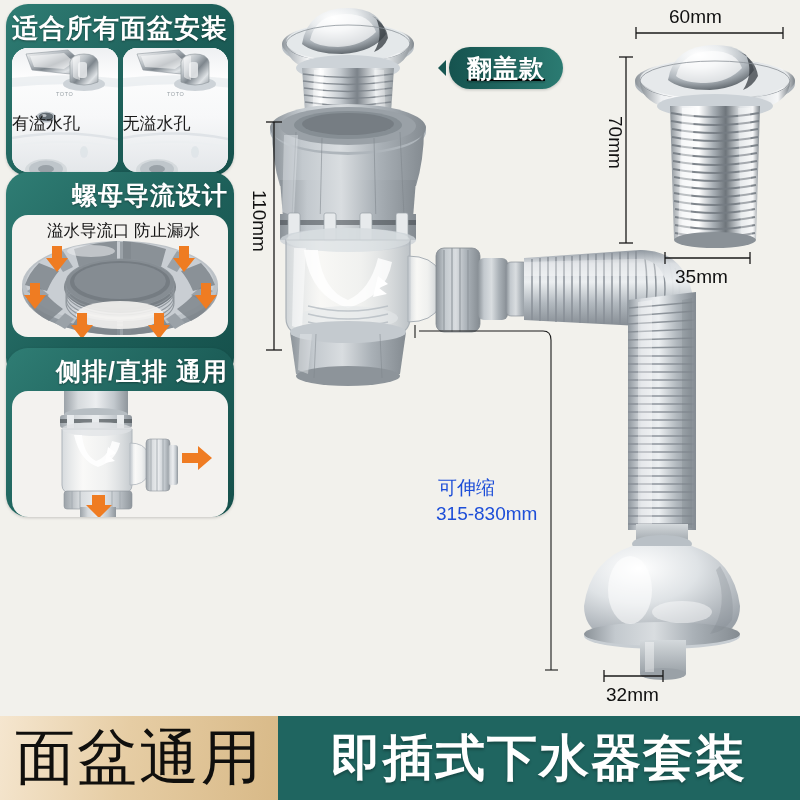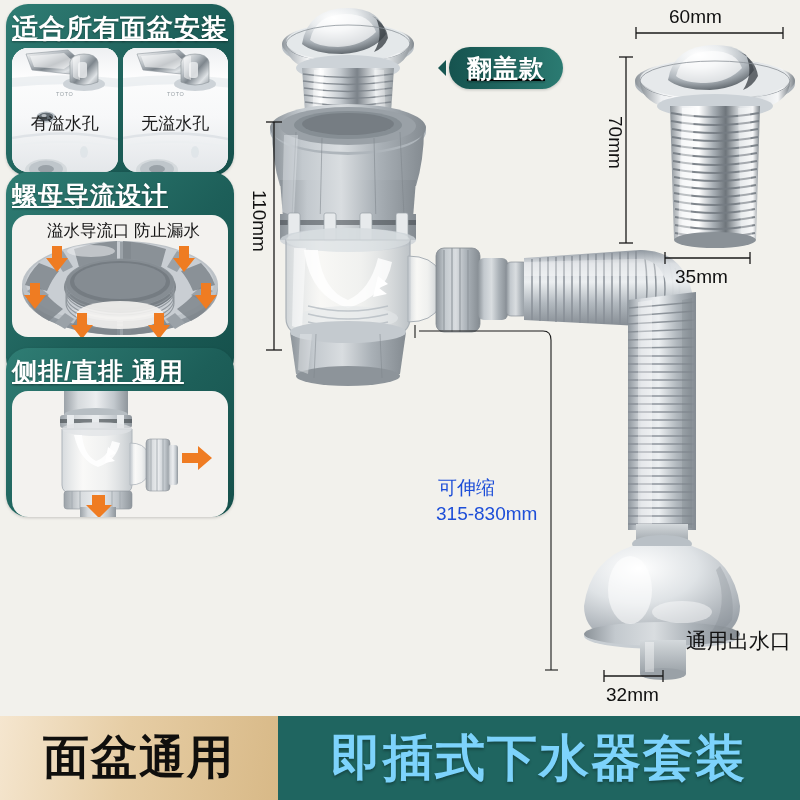--- a/index.html
+++ b/index.html
@@ -9,51 +9,51 @@
     background:#f2f1ec;
     position:relative;
     overflow:hidden;
   }
   #stage { position:absolute; inset:0; width:800px; height:800px; background:#f2f1ec; }
 
   
   .panel { position:absolute; left:6px; width:228px; border-radius:22px;
            background:linear-gradient(135deg,#2f7d74 0%,#1d5f59 55%,#15504b 100%);
            padding:6px; box-shadow:0 1px 3px rgba(0,0,0,.18); }
-  .panel-title { text-align:left; color:#ffffff; font-weight:bold;
-                 letter-spacing:1px; line-height:1; text-shadow:0 1px 2px rgba(0,0,0,.35);text-decoration:underline; }
+  .panel-title { text-align:right; color:#ffffff; font-weight:bold;
+                 letter-spacing:1px; line-height:1; text-shadow:0 1px 2px rgba(0,0,0,.35); }
   .panel-body { background:#f3f2ef; border-radius:16px; overflow:hidden; position:relative; }
 
   #panel1 { top:4px; height:172px; }
   #panel1 .panel-title { font-size:26px; padding:5px 0 7px; }
   #panel1 .panel-body { background:transparent; display:flex; gap:5px; height:124px; }
   .sink-card { flex:1; background:#f3f2ef; border-radius:14px; position:relative; overflow:hidden; }
 
   #panel2 { top:172px; height:208px; }
   #panel2 .panel-title { font-size:25px; padding:5px 0 7px; }
   #panel2 .panel-body { height:122px; }
 
   #panel3 { top:348px; height:169px; }
   #panel3 .panel-title { font-size:25px; padding:5px 0 7px; }
   #panel3 .panel-body { height:126px; }
 
-  .sub-caption { position:absolute; left:0; right:0; text-align:center;
+  .sub-caption { position:absolute; left:0; right:0; text-align:left;
                  font-size:17px; color:#1a1a1a; font-weight:500; }
   .nut-caption { position:absolute; top:5px; left:0; right:0; text-align:center;
                  font-size:16.5px; color:#141414; font-weight:500;padding-left:7px; }
 
   
   #banner { position:absolute; left:0; top:716px; width:800px; height:84px; display:flex; }
   #banner-left { width:278px; height:100%;
      background:linear-gradient(100deg,#f5e6cf 0%,#e6cda4 45%,#d8b987 100%);
      display:flex; align-items:center; justify-content:center; }
-  #banner-left span { font-size:46px; font-weight:bold; color:#100f0d; letter-spacing:2px;text-align:right; }
+  #banner-left span { font-size:60px; font-weight:normal; color:#100f0d; letter-spacing:2px;text-align:right; }
   #banner-right { flex:1; height:100%; background:#1f6560;
      display:flex; align-items:center; justify-content:center; }
-  #banner-right span { font-size:50px; font-weight:bold; color:#7dd3fc; letter-spacing:2px;
+  #banner-right span { font-size:50px; font-weight:bold; color:#ffffff; letter-spacing:2px;
      text-shadow:0 2px 3px rgba(0,0,0,.3); }
 
   
   #bubble { position:absolute; left:449px; top:47px; height:42px; padding:0 18px;
     border-radius:21px; background:linear-gradient(90deg,#16534f,#2b7b72);
     display:flex; align-items:center; box-shadow:0 1px 3px rgba(0,0,0,.2);text-decoration:underline; }
   #bubble span { color:#fff; font-size:25px; font-weight:bold; letter-spacing:1px;
     text-shadow:0 1px 2px rgba(0,0,0,.3); }
   #bubble:before { content:""; position:absolute; left:-11px; top:13px;
     border:8px solid transparent; border-right-color:#185752; border-left:0; }
@@ -551,21 +551,20 @@
   </svg>
 
   <div class="dim dim-vert" style="left:248px; top:190px">110mm</div>
   <div class="dim" style="left:669px; top:6px">60mm</div>
   <div class="dim dim-vert" style="left:604px; top:116px">70mm</div>
   <div class="dim" style="left:675px; top:266px">35mm</div>
   <div class="dim" style="left:606px; top:684px">32mm</div>
 
   <div class="note" style="left:438px; top:476px">可伸缩</div>
   <div class="note" style="left:436px; top:502px">315-830mm</div>
-  <div class="dim" style="left:686px; top:627px; font-size:21px">通用出水口</div>
 
   <svg class="abs" style="left:630px;top:40px" width="170" height="220" viewBox="0 0 170 220">
     <defs>
       <linearGradient id="dchr" x1="0" y1="0" x2="1" y2="0">
         <stop offset="0" stop-color="#8b9298"></stop>
           <stop offset=".14" stop-color="#eef0f2"></stop>
         <stop offset=".32" stop-color="#ffffff"></stop>
           <stop offset=".48" stop-color="#a9b0b6"></stop>
         <stop offset=".62" stop-color="#6e757b"></stop>
           <stop offset=".78" stop-color="#dde1e4"></stop>

